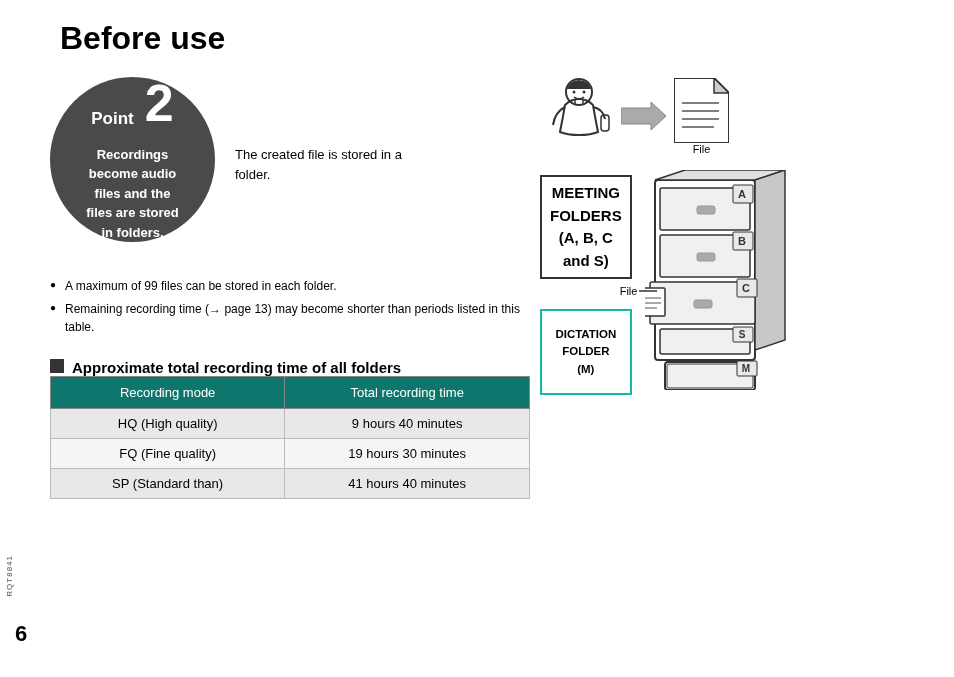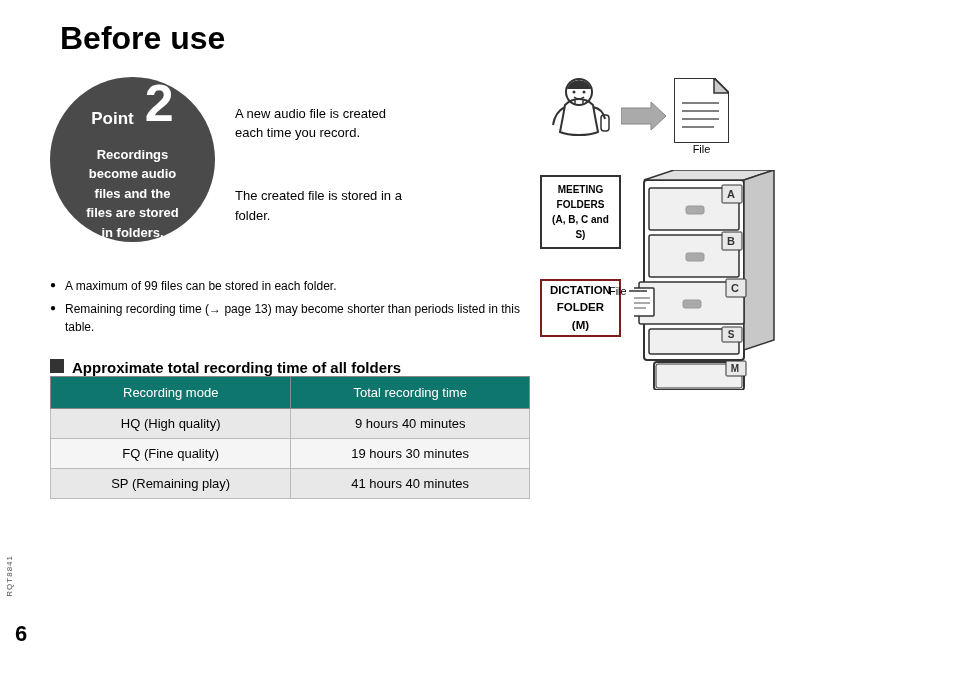--- a/index.html
+++ b/index.html
@@ -140,21 +140,20 @@
 
         <div class="circle-badge">
           <div style="display:flex; align-items:flex-end; gap:11px; justify-content:flex-start;">
             <span style="font-size:17px; font-weight:bold; color:white;">Point</span>
             <span style="font-size:52px; font-weight:bold; color:white; line-height:1;">2</span>
           </div>
           <div style="font-size:13px; font-weight:bold; color:white; text-align:center; line-height:1.5; margin-top:16px;">Recordings<br>become audio<br>files and the<br>files are stored<br>in folders.</div>
         </div>
 
         <div style="display:flex; flex-direction:column; justify-content:space-around; height:165px; margin-top:5px;">
-          <div style="font-size:13px; line-height:1.5; max-width:170px;">A new audio file is created each time you record.</div>
           <div style="font-size:13px; line-height:1.5; max-width:170px;">The created file is stored in a folder.</div>
         </div>
 
       </div>
 
       <div class="bullets-section">
         <div class="bullet-item">A maximum of 99 files can be stored in each folder.</div>
         <div class="bullet-item">Remaining recording time (→ page 13) may become shorter than periods listed in this table.</div>
       </div>
 
@@ -173,21 +172,21 @@
         <tbody id="table-body">
         <tr>
               <td>HQ (High quality)</td>
               <td>9 hours 40 minutes</td>
             </tr>
             <tr>
               <td>FQ (Fine quality)</td>
               <td>19 hours 30 minutes</td>
             </tr>
             <tr>
-              <td>SP (Remaining play)</td>
+              <td>SP (Standard than)</td>
               <td>41 hours 40 minutes</td>
             </tr>
           </tbody>
       </table>
 
     </div>
 
     <div style="width:270px; display:flex; flex-direction:column; gap:0;">
 
       <div style="display:flex; flex-direction:row; align-items:center; gap:8px; margin-bottom:15px; margin-left:5px;">
@@ -231,24 +230,24 @@
             <line x1="8" y1="49" x2="40" y2="49" stroke="#555" stroke-width="1.5"></line>
           </svg>
           <span style="font-size:11px;">File</span>
         </div>
 
       </div>
 
       <div style="display:flex; flex-direction:row; align-items:flex-start; gap:8px;">
 
         <div style="display:flex; flex-direction:column; gap:20px; margin-top:5px;">
-          <div style="border:2px solid #333; padding:5px 8px; text-align:center; font-weight:bold; font-size:10px; background:white; line-height:1.5;">
+          <div style="border:2px solid #333; padding:5px 8px; text-align:center; font-weight:bold; font-size:15px; background:white; line-height:1.5;">
             <span>MEETING<br>FOLDERS<br>(A, B, C and S)</span>
           </div>
-          <div style="border:2px solid #7f1d1d; padding:1px 8px; text-align:center; font-weight:bold; font-size:11.5px; background:white; line-height:1.5; margin-top:10px;">
+          <div style="border:2px solid #14b8a6; padding:15px 8px; text-align:center; font-weight:bold; font-size:11.5px; background:white; line-height:1.5; margin-top:10px;">
             <span>DICTATION<br>FOLDER<br>(M)</span>
           </div>
         </div>
 
         <div style="position:relative; width:150px; margin-left:5px;">
           <svg width="150" height="220" viewBox="0 0 150 220">
 
             <rect x="10" y="10" width="100" height="180" rx="3" fill="white" stroke="#333" stroke-width="2"></rect>
 
             <polygon points="10,10 40,0 140,0 110,10" fill="#e0e0e0" stroke="#333" stroke-width="1.5"></polygon>

